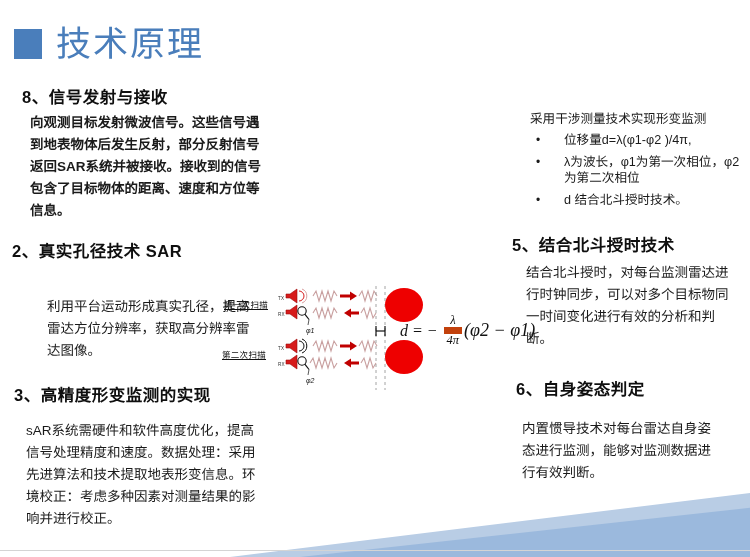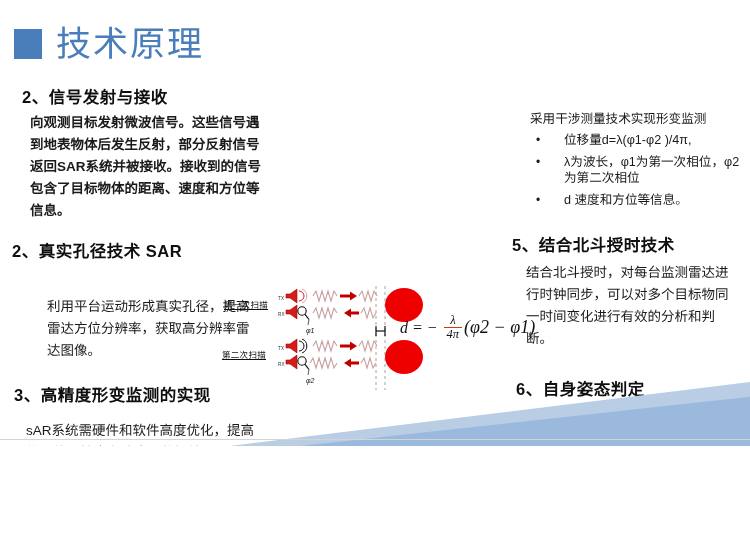--- a/index.html
+++ b/index.html
@@ -11,21 +11,21 @@
     width: 750px;
     height: 557px;
     background: #ffffff;
     font-family: "Liberation Sans", "DejaVu Sans", sans-serif;
     color: #1a1a1a;
     overflow: hidden;
   }
   .slide {
     position: relative;
     width: 750px;
-    height: 446px;
+    height: 557px;
     background: #ffffff;
     overflow: hidden;
   }
 
   
   .title-row {
     position: absolute;
     left: 14px;
     top: 26px;
     display: flex;
@@ -152,21 +152,21 @@
   .frac {
     display: inline-flex;
     flex-direction: column;
     align-items: center;
     vertical-align: middle;
     margin: 0 2px;
     font-size: 12.5px;
     line-height: 13px;
   }
   .frac .num { padding: 0 3px; }
-  .frac .den { padding: 0 3px; border-top: 1px solid #c2410c; }
+  .frac .den { padding: 0 3px; border-top: 7px solid #c2410c; }
 
   
   .deco-a {
     position: absolute;
     left: 230px;
     bottom: 0;
     width: 520px;
     height: 64px;
     background: #b9cde5;
     clip-path: polygon(100% 0%, 100% 100%, 0% 100%);
@@ -193,21 +193,21 @@
 </head>
 <body>
 
 <div class="slide">
 
   <div class="title-row">
     <div class="title-square" style="background: rgb(74, 126, 187);"></div>
     <div class="title-text" style="color: rgb(74, 126, 187);">技术原理</div>
   </div>
 
-  <div class="sec-head" id="head-1">2、信号发射与接收</div>
+  <div class="sec-head" id="head-1">8、信号发射与接收</div>
   <div class="sec-body" id="body-1">向观测目标发射微波信号。这些信号遇到地表物体后发生反射，部分反射信号返回SAR系统并被接收。接收到的信号包含了目标物体的距离、速度和方位等信息。</div>
 
   <div class="sec-head" id="head-2">2、真实孔径技术 SAR</div>
   <div class="sec-body" id="body-2">利用平台运动形成真实孔径，提高雷达方位分辨率，获取高分辨率雷达图像。</div>
 
   <div class="sec-head" id="head-3">3、高精度形变监测的实现</div>
   <div class="sec-body" id="body-3">sAR系统需硬件和软件高度优化，提高信号处理精度和速度。数据处理：采用先进算法和技术提取地表形变信息。环境校正：考虑多种因素对测量结果的影响并进行校正。</div>
 
   <div class="sec-body" id="body-4">
     <div>采用干涉测量技术实现形变监测</div>
@@ -215,29 +215,30 @@
       <li>
         <span class="dot">•</span>
         <span>位移量d=λ(φ1-φ2 )/4π,</span>
       </li>
       <li>
         <span class="dot">•</span>
         <span>λ为波长，φ1为第一次相位，φ2为第二次相位</span>
       </li>
       <li>
         <span class="dot">•</span>
-        <span>d 速度和方位等信息。</span>
+        <span>d 结合北斗授时技术。</span>
       </li>
     </ul>
   </div>
 
   <div class="sec-head" id="head-5">5、结合北斗授时技术</div>
   <div class="sec-body" id="body-5">结合北斗授时，对每台监测雷达进行时钟同步，可以对多个目标物同一时间变化进行有效的分析和判断。</div>
 
   <div class="sec-head" id="head-6">6、自身姿态判定</div>
+  <div class="sec-body" id="body-6">内置惯导技术对每台雷达自身姿态进行监测，能够对监测数据进行有效判断。</div>
 
   <div class="diagram">
 
     <div class="scan-label" id="scan-label-1">第一次扫描</div>
     <div class="scan-label" id="scan-label-2">第二次扫描</div>
 
     <div class="txrx-tag" style="left:60px; top:10px;">TX</div>
     <div class="txrx-tag" style="left:60px; top:26px;">RX</div>
 
     <div class="txrx-tag" style="left:60px; top:60px;">TX</div>

